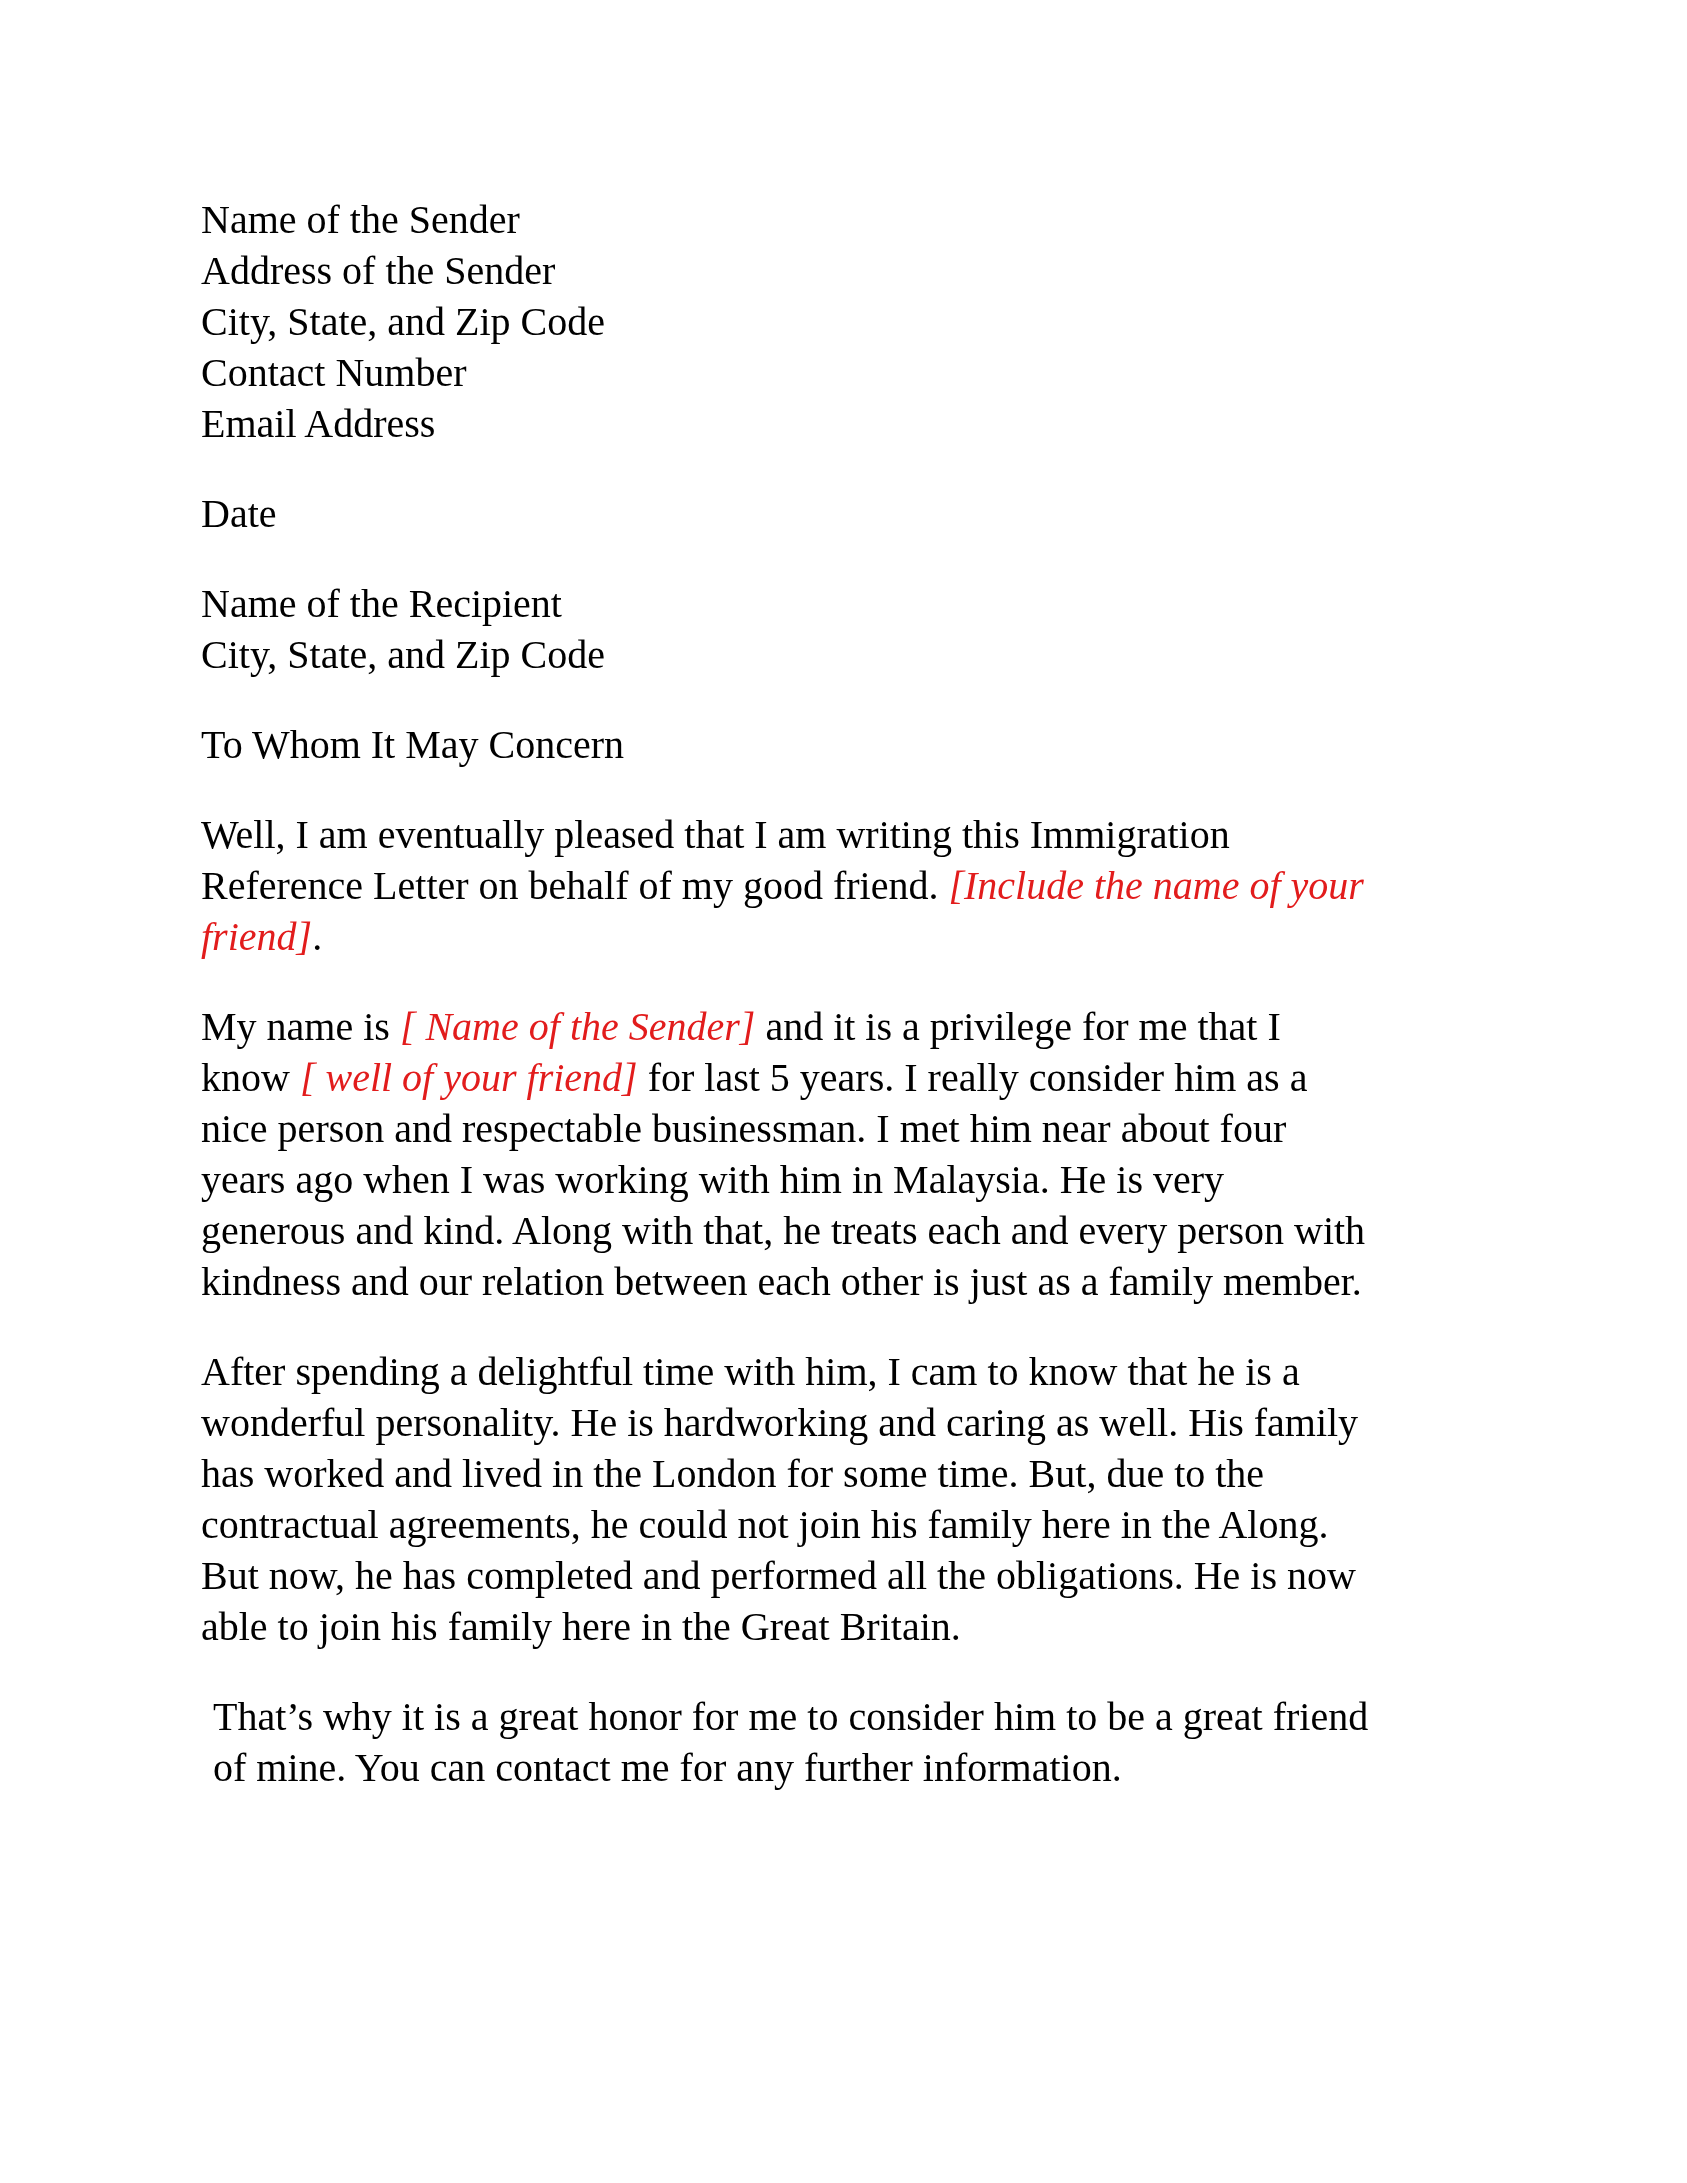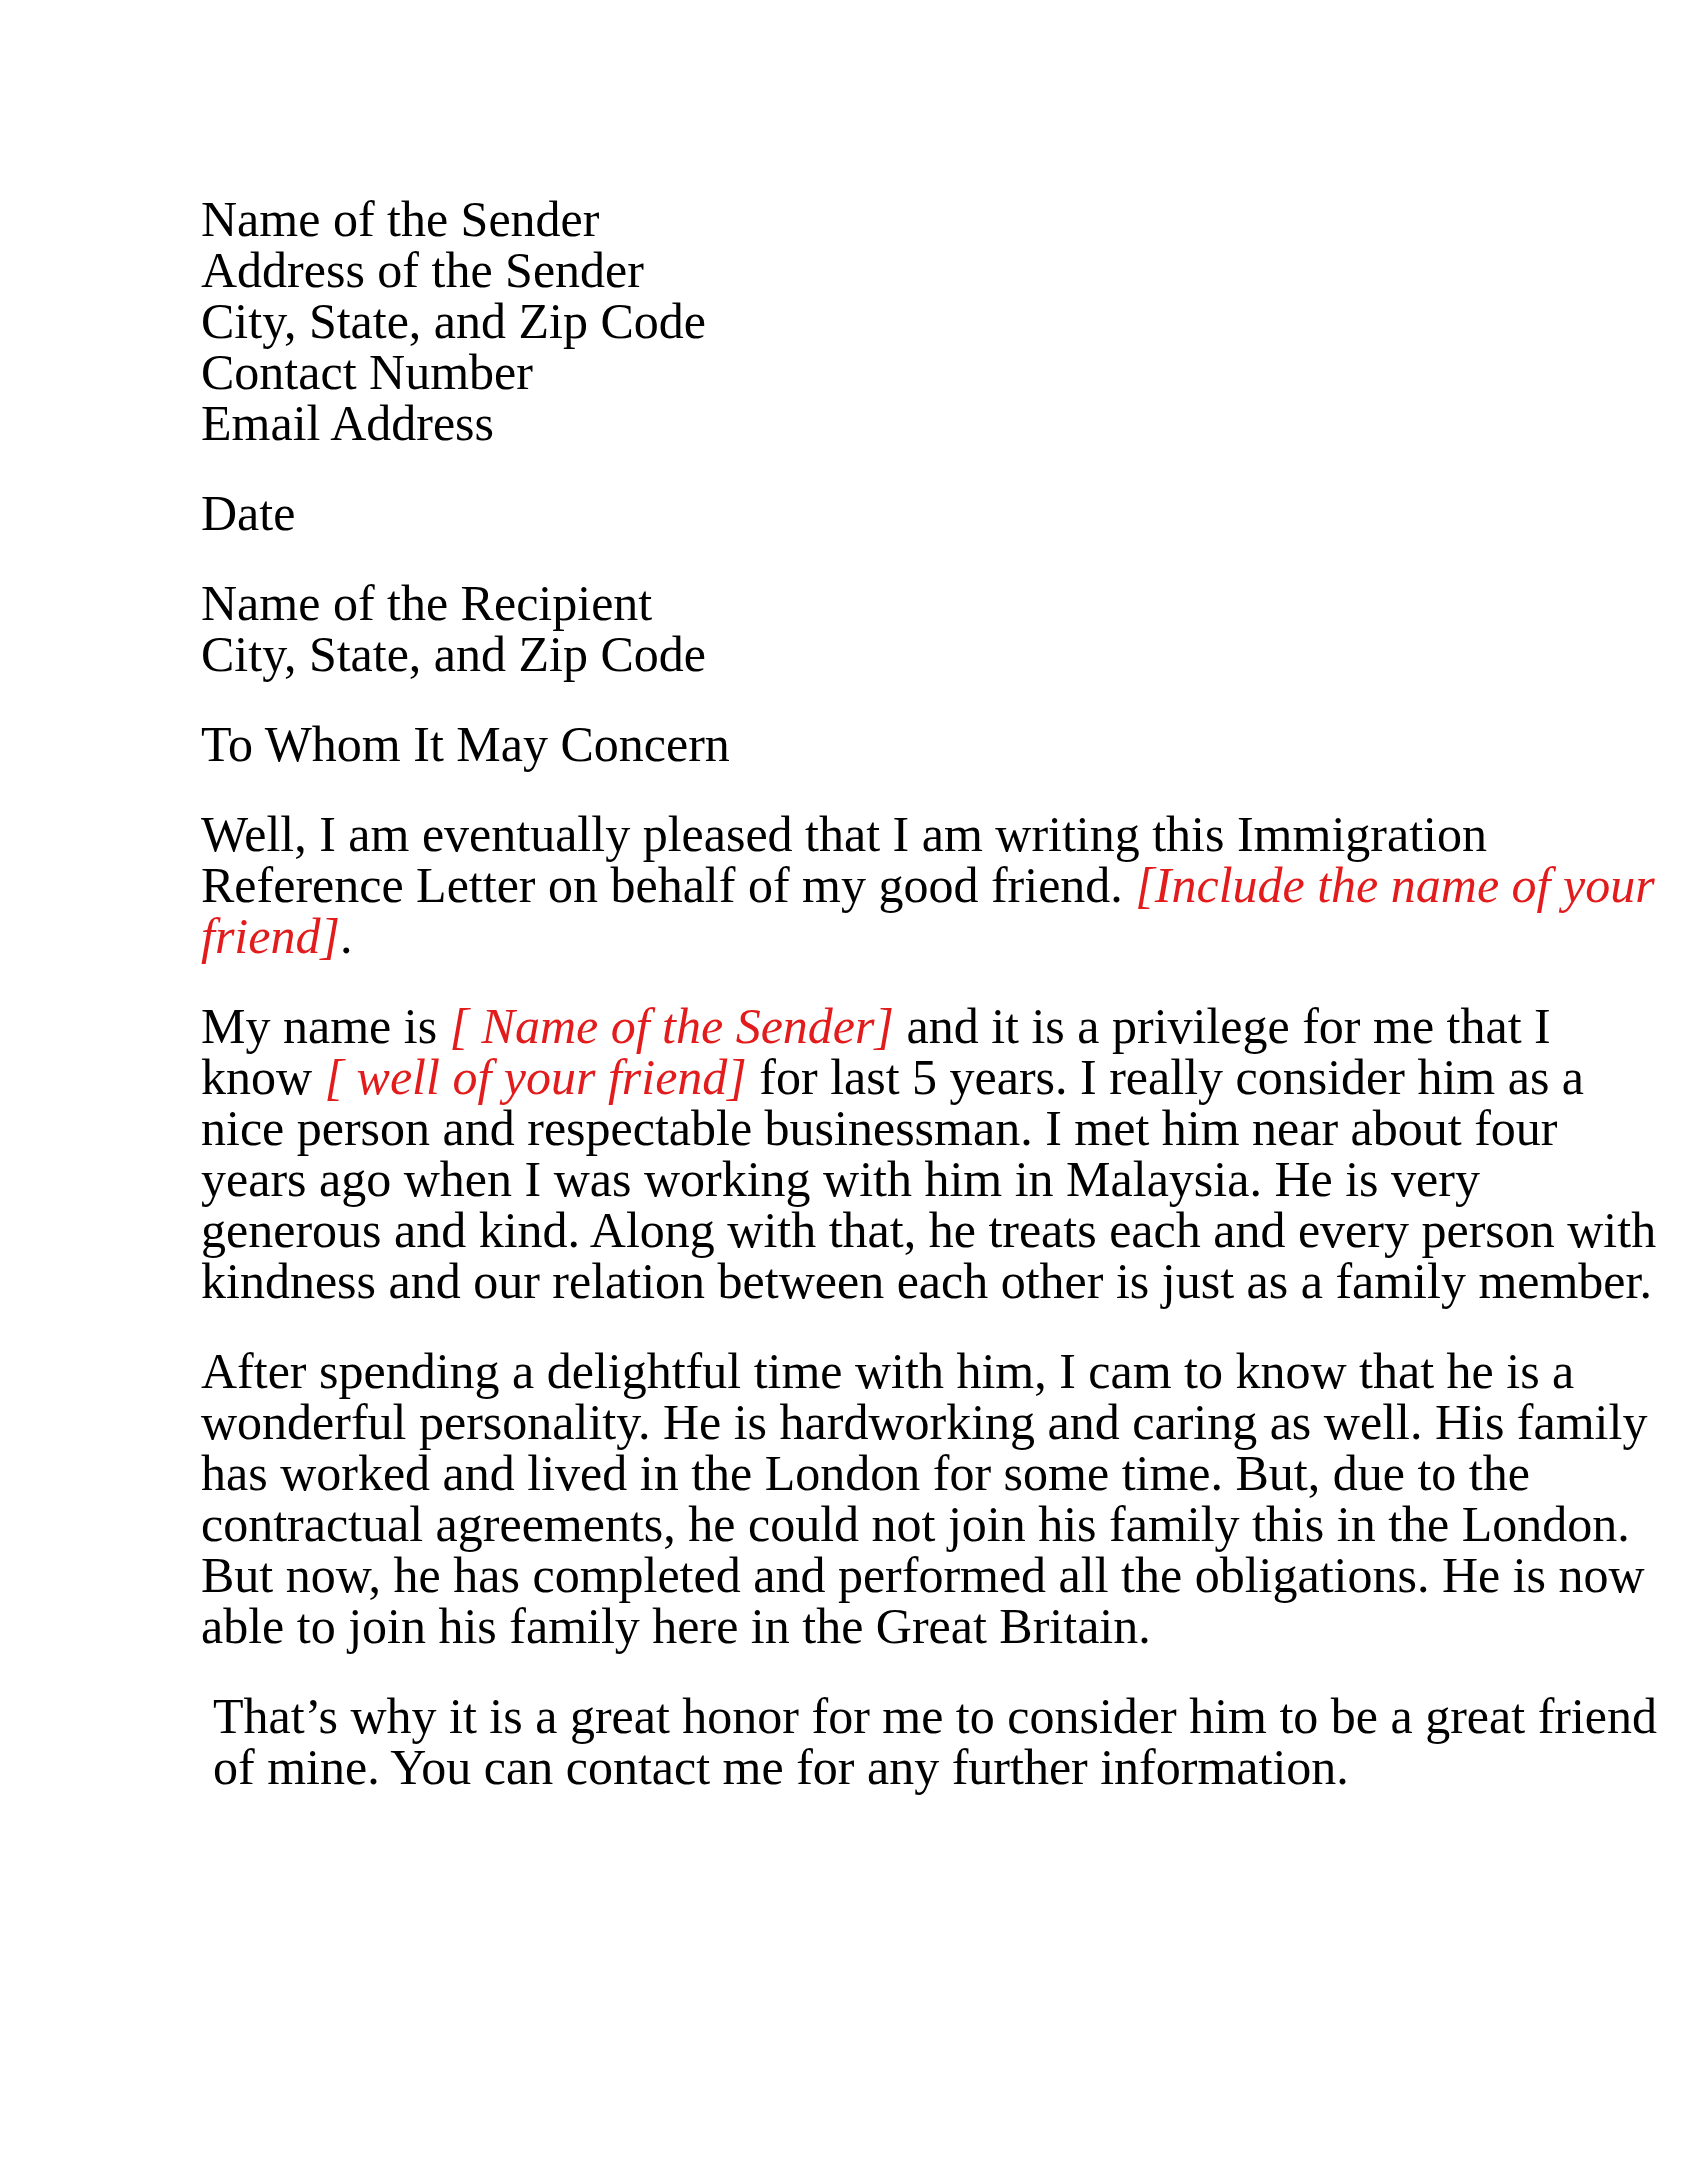--- a/index.html
+++ b/index.html
@@ -20,21 +20,21 @@
     height: 2184px;
     background: var(--paper);
     overflow: hidden;
   }
   .letter {
     position: absolute;
     left: 201px;
     top: 194px;
     width: 1363px;
     font-family: "Liberation Serif", "DejaVu Serif", serif;
-    font-size: 50px;
+    font-size: 40px;
     line-height: 51px;
     color: var(--ink);
     white-space: nowrap;
   }
   .block { margin: 0 0 39px 0; }
   .block:last-child { margin-bottom: 0; margin-left: 12px; }
   .line { min-height: 51px; }
   .red { color: var(--red); font-style: italic; }
 </style>
 </head>
@@ -76,21 +76,21 @@
         <div class="line"><span class="">nice person and respectable businessman. I met him near about four</span></div>
         <div class="line"><span class="">years ago when I was working with him in Malaysia. He is very</span></div>
         <div class="line"><span class="">generous and kind. Along with that, he treats each and every person with</span></div>
         <div class="line"><span class="">kindness and our relation between each other is just as a family member.</span></div>
       </div>
 
     <div class="block">
         <div class="line"><span class="">After spending a delightful time with him, I cam to know that he is a</span></div>
         <div class="line"><span class="">wonderful personality. He is hardworking and caring as well. His family</span></div>
         <div class="line"><span class="">has worked and lived in the London for some time. But, due to the</span></div>
-        <div class="line"><span class="">contractual agreements, he could not join his family this in the London.</span></div>
+        <div class="line"><span class="">contractual agreements, he could not join his family here in the Along.</span></div>
         <div class="line"><span class="">But now, he has completed and performed all the obligations. He is now</span></div>
         <div class="line"><span class="">able to join his family here in the Great Britain.</span></div>
       </div>
 
     <div class="block">
         <div class="line"><span class="">That’s why it is a great honor for me to consider him to be a great friend</span></div>
         <div class="line"><span class="">of mine. You can contact me for any further information.</span></div>
       </div>
 
   </div>

